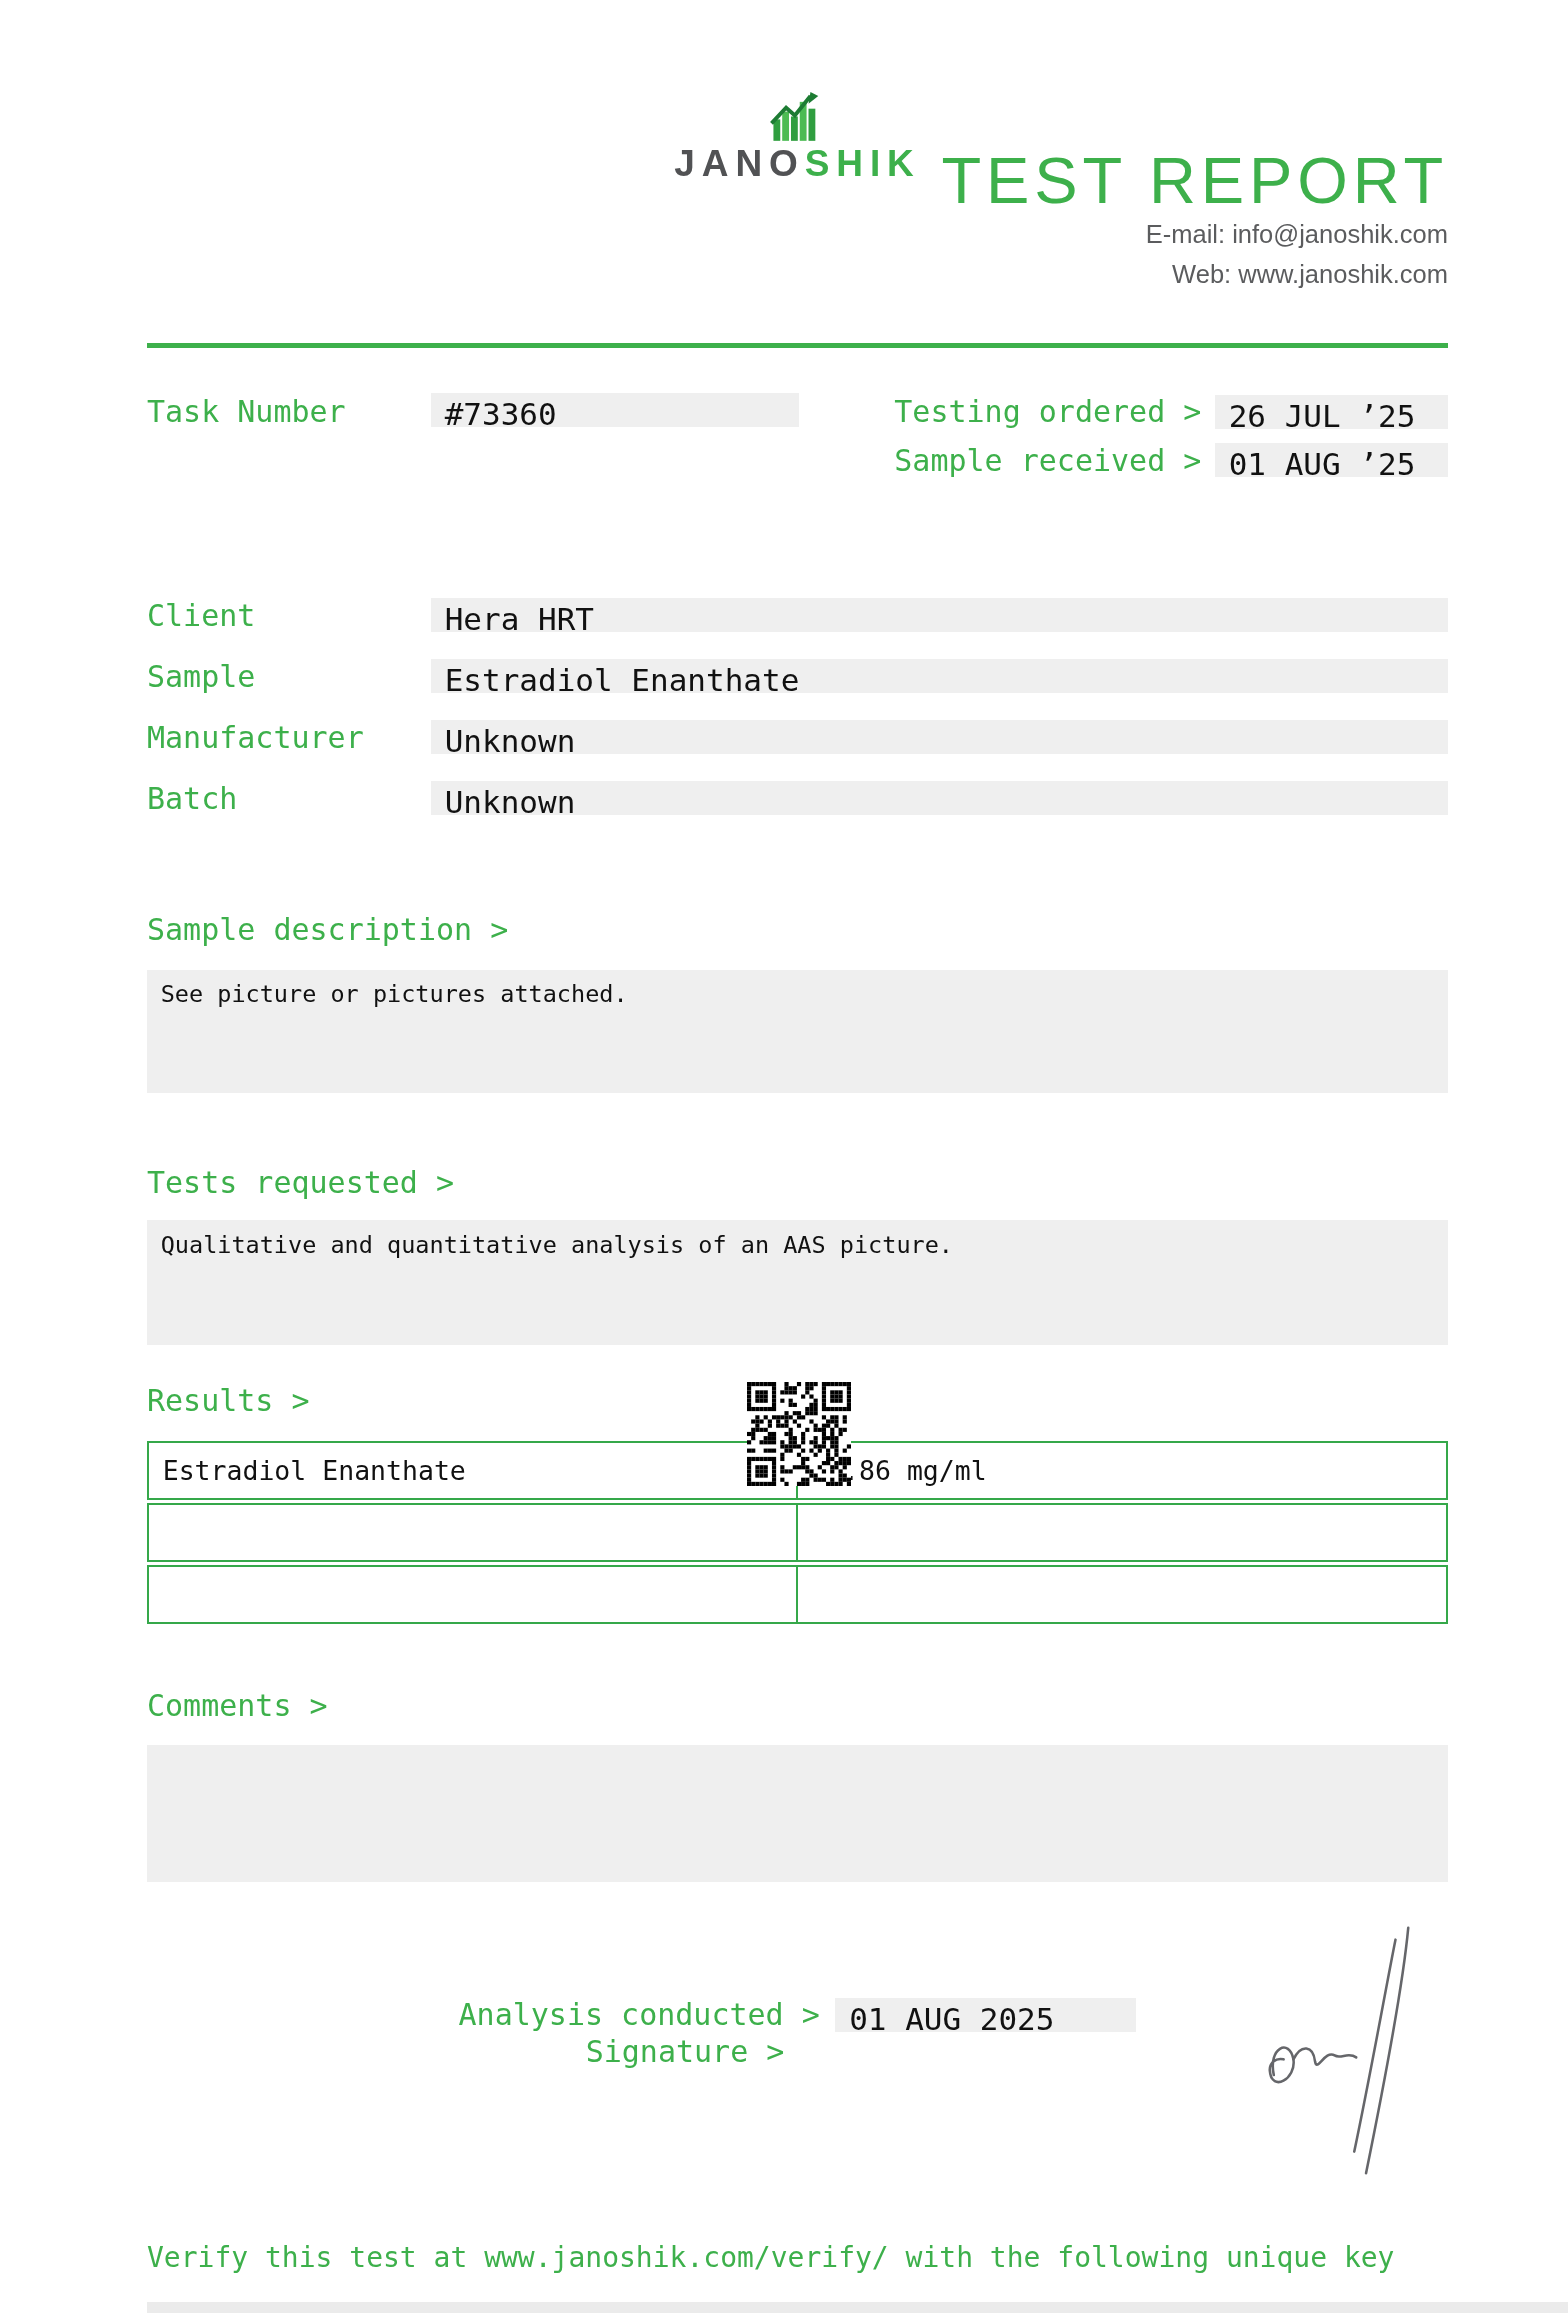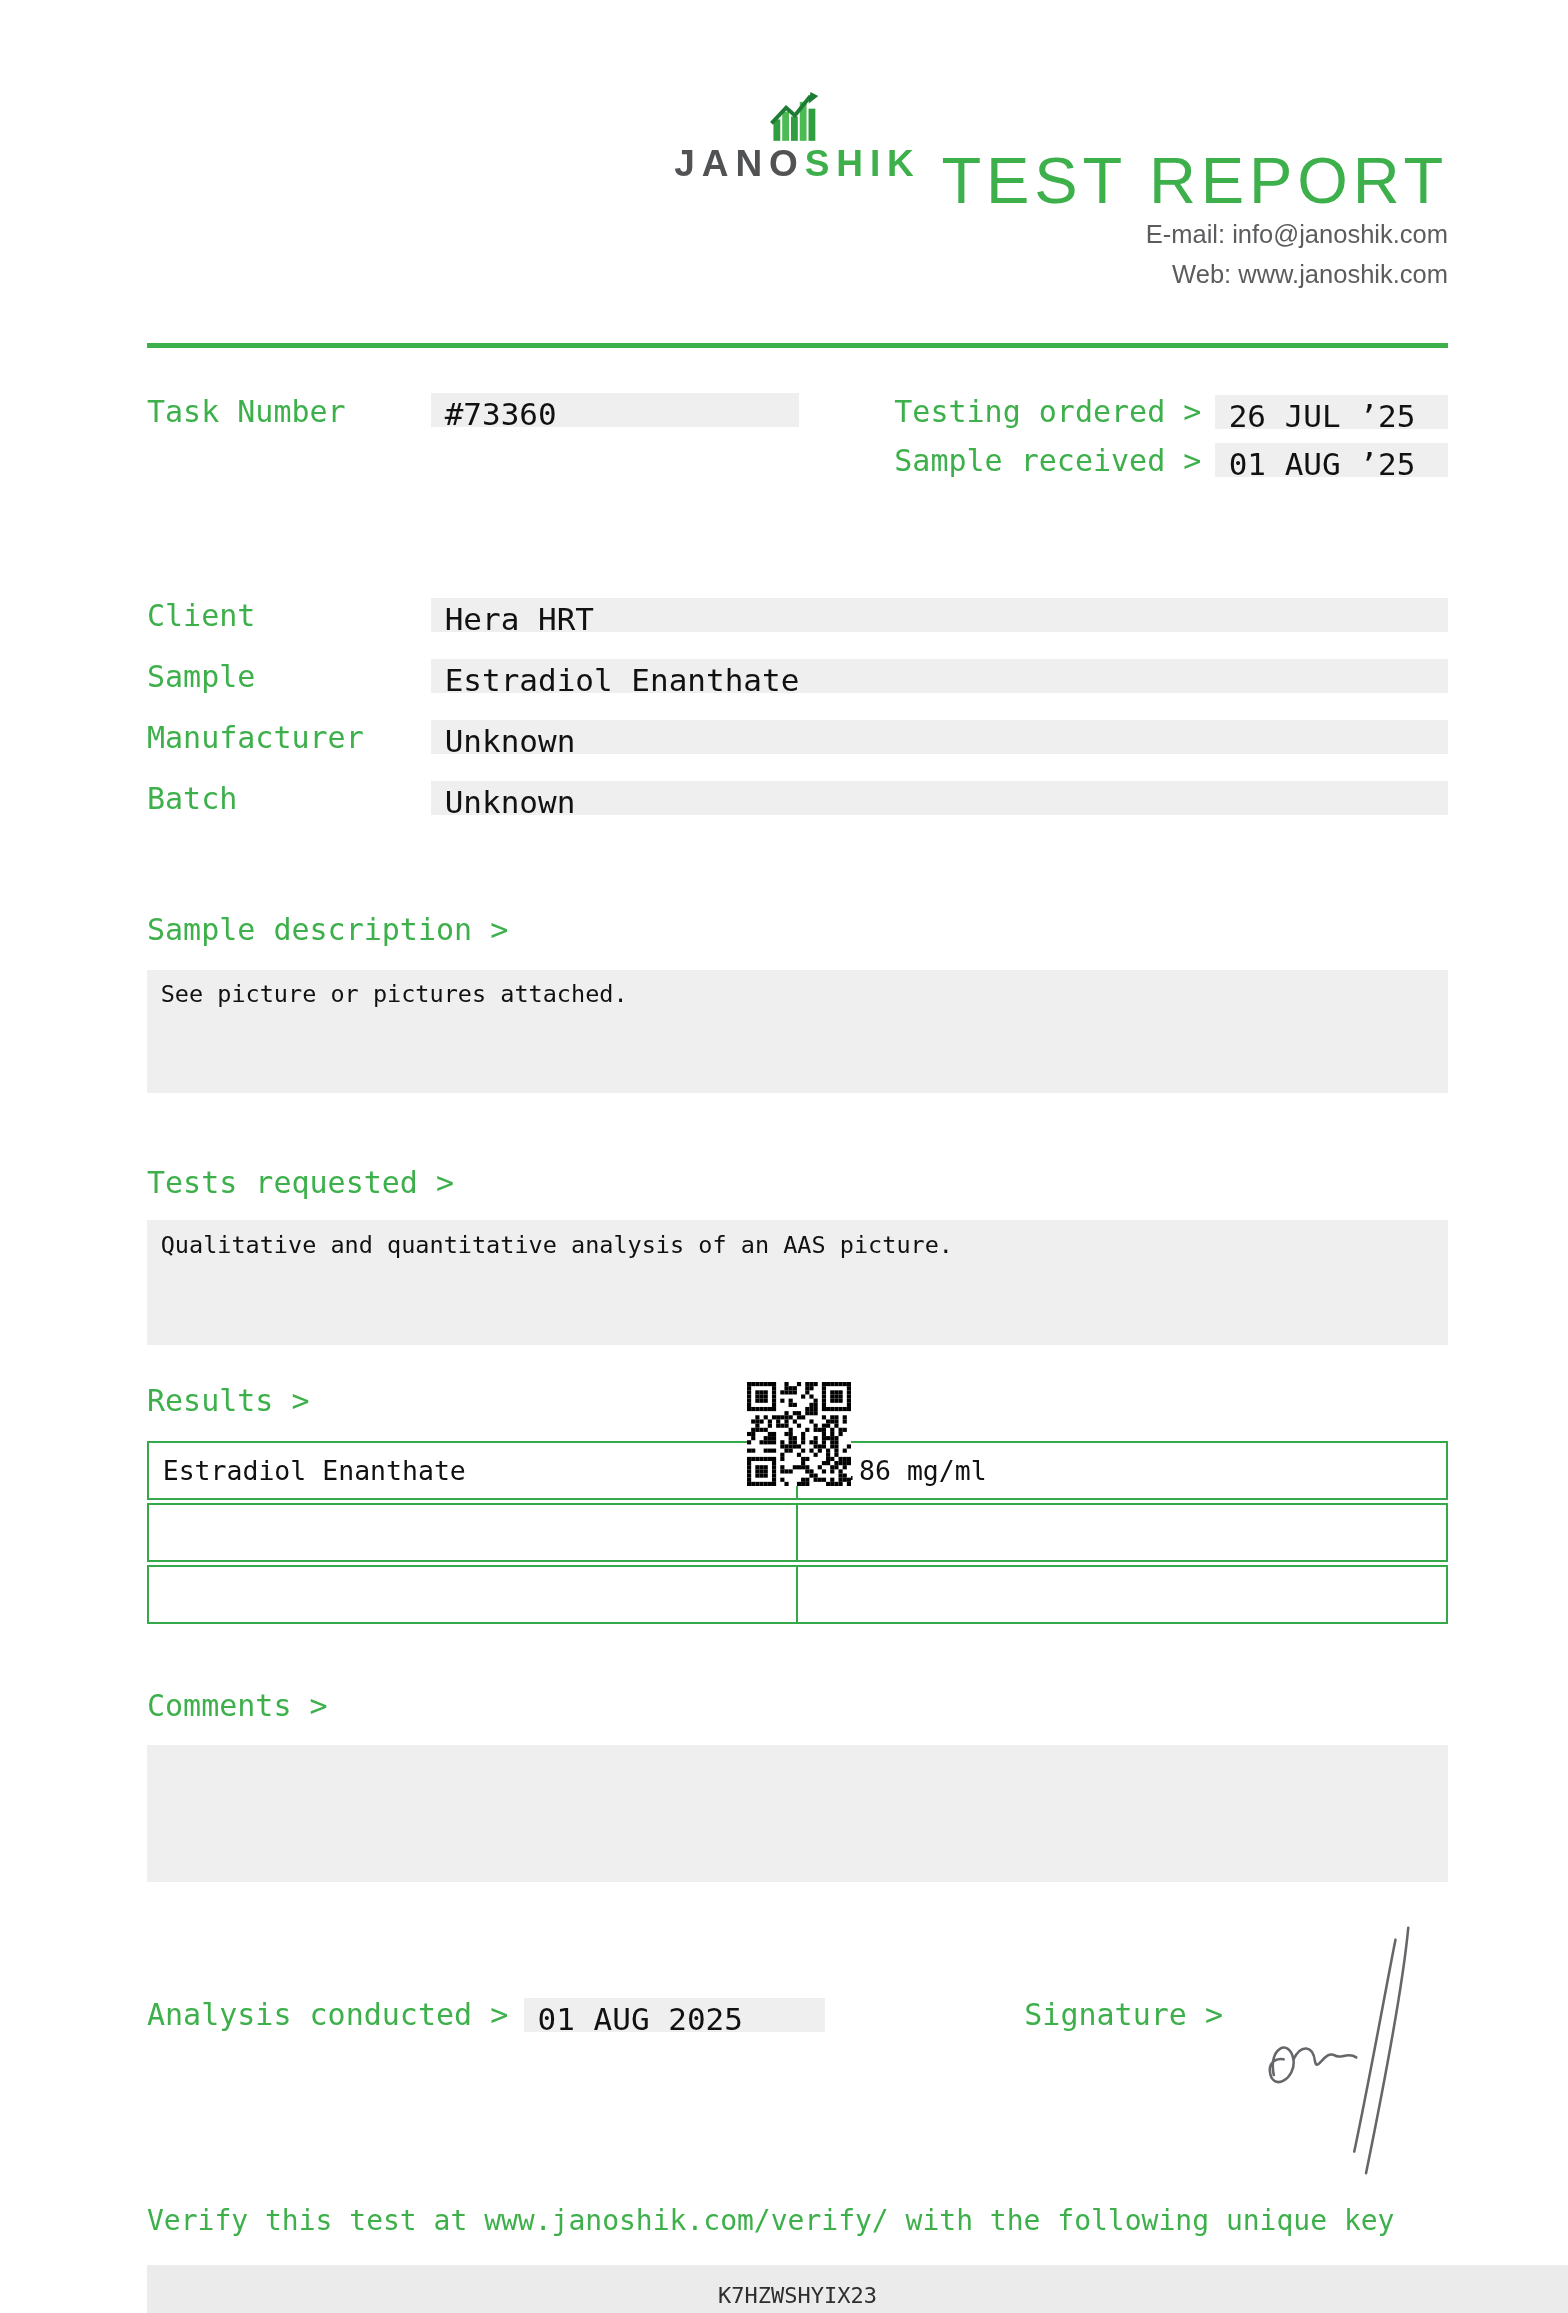--- a/index.html
+++ b/index.html
@@ -103,21 +103,21 @@
   .cell{
     font-family:"DejaVu Sans Mono", monospace; font-size:26.5px;
     display:flex; align-items:center; padding:0 13.7px; color:#111;
   }
   .cell-name{ width:50%; border-right:2px solid #35a84a; }
   .cell-val{ width:50%; }
 
   
   .analysis-row{
     position:relative; margin-top:114px;
-    display:flex; justify-content:space-between; align-items:center;
+    display:flex; justify-content:space-between; align-items:center;flex-direction:column;
   }
   .analysis-left{ display:flex; align-items:center; gap:15.7px; }
   .analysis-box{ min-width:301px; }
   .sig-group{ margin-right:225px; }
   .signature{
     position:absolute; right:19.6px; top:-76px;
     width:172px; height:263px; pointer-events:none;
   }
 
   

